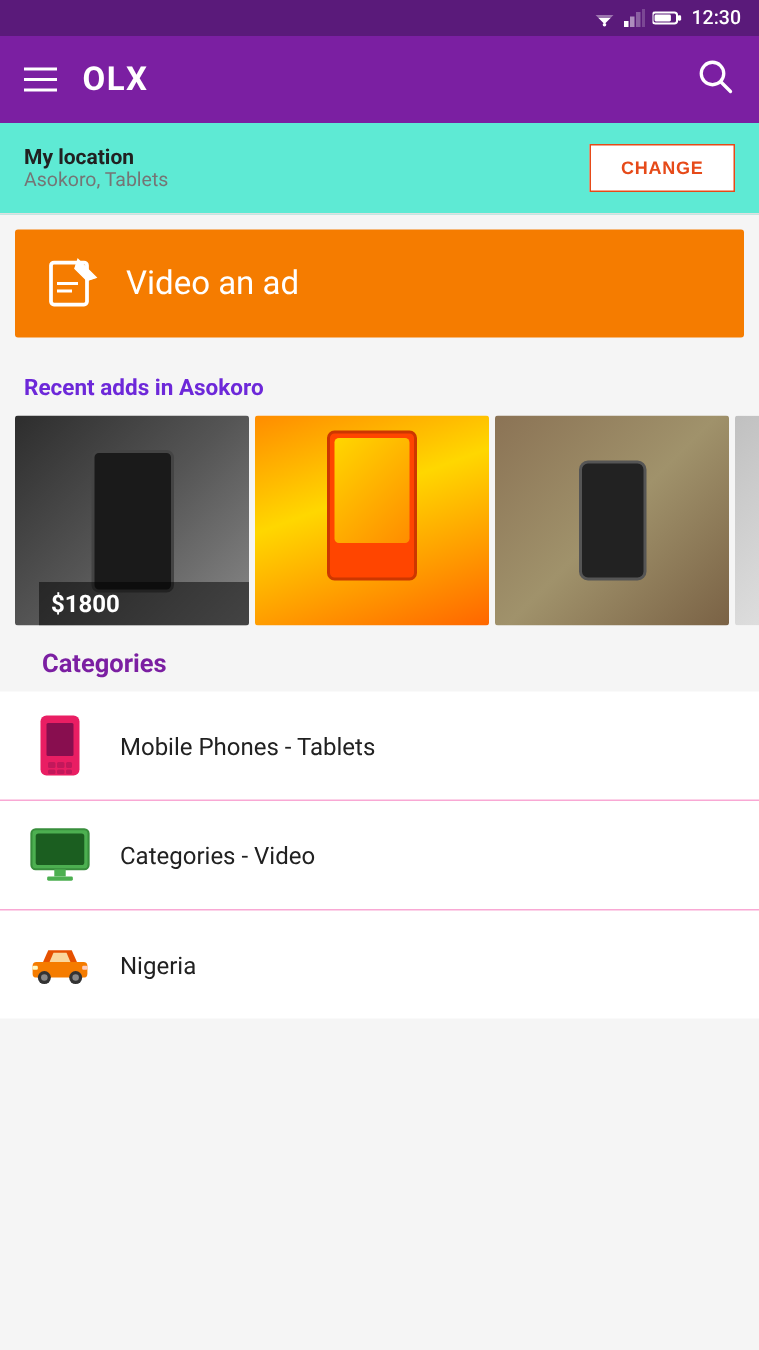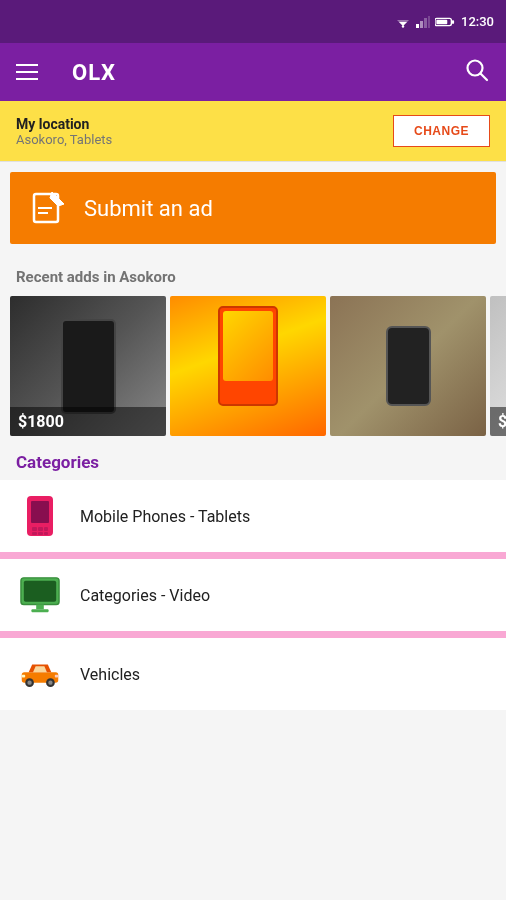--- a/index.html
+++ b/index.html
@@ -7,21 +7,21 @@
       width: 506px;
       min-height: 900px;
       font-family: 'Roboto', Arial, sans-serif;
       background: #f5f5f5;
       overflow-x: hidden;
     }
 
     
     .status-bar {
       background: #5a1a7a;
-      height: 43px;
+      height: 24px;
       display: flex;
       align-items: center;
       justify-content: flex-end;
       padding: 0 12px;
       gap: 6px;
     }
     .status-bar .time {
       color: white;
       font-size: 13px;
       font-weight: 500;
@@ -37,21 +37,21 @@
       background: #7b1fa2;
       height: 58px;
       display: flex;
       align-items: center;
       padding: 0 16px;
       justify-content: space-between;
     }
     .header-left {
       display: flex;
       align-items: center;
-      gap: 34px;
+      gap: 17px;
     }
     .hamburger-icon {
       display: flex;
       flex-direction: column;
       gap: 5px;
       cursor: pointer;
     }
     .hamburger-icon span {
       display: block;
       width: 22px;
@@ -63,21 +63,21 @@
       font-size: 22px;
       font-weight: bold;
       letter-spacing: 1px;
     }
     .search-icon-btn {
       cursor: pointer;
     }
 
     
     .location-bar {
-      background: #fde047;
+      background: #5eead4;
       padding: 14px 16px;
       display: flex;
       align-items: center;
       justify-content: space-between;
       border-bottom: 1px solid #e0e0e0;
     }
     .location-text .my-location-label {
       font-size: 14px;
       font-weight: bold;
       color: #212121;
@@ -116,21 +116,21 @@
       color: white;
       font-size: 22px;
       font-weight: 400;
     }
 
     
     .section-title {
       padding: 14px 16px 10px;
       font-size: 15px;
       font-weight: bold;
-      color: #737373;
+      color: #6d28d9;
     }
 
     
     .products-row {
       display: flex;
       overflow-x: hidden;
       padding: 0 10px;
       gap: 4px;
     }
     .product-card {
@@ -138,21 +138,21 @@
       width: 156px;
       height: 140px;
       flex-shrink: 0;
       border-radius: 2px;
       overflow: hidden;
       cursor: pointer;
     }
     .product-price {
       position: absolute;
       bottom: 0;
-      left: 0;
+      left: 16px;
       right: 0;
       background: rgba(0,0,0,0.5);
       color: white;
       font-size: 16px;
       font-weight: bold;
       padding: 5px 8px;
     }
     
     .product-img-1 {
       background: linear-gradient(135deg, #2d2d2d 0%, #555 50%, #888 100%);
@@ -187,33 +187,33 @@
     .old-phone-shape {
       width: 45px;
       height: 80px;
       background: #222;
       border-radius: 6px;
       border: 2px solid #555;
     }
 
     
     .categories-title {
-      padding: 16px 16px 8px;
+      padding: 16px 28px 8px;
       font-size: 17px;
       font-weight: bold;
       color: #7b1fa2;
     }
     .categories-list {
       background: white;
     }
     .category-item {
       display: flex;
       align-items: center;
       padding: 16px 20px;
-      border-bottom: 7px solid #f9a8d4;
+      border-bottom: 1px solid #f9a8d4;
       cursor: pointer;
       gap: 20px;
     }
     .category-icon {
       width: 40px;
       height: 40px;
       display: flex;
       align-items: center;
       justify-content: center;
       flex-shrink: 0;
@@ -280,21 +280,21 @@
 </div>
 
 <div class="submit-ad-banner">
   <svg class="submit-ad-icon" viewBox="0 0 36 36" fill="none">
     <rect x="4" y="4" width="24" height="28" rx="2" stroke="white" stroke-width="2.5" fill="none"></rect>
     <path d="M22 2 L34 14 L28 16 L20 8 Z" fill="white" stroke="white" stroke-width="1"></path>
     <path d="M20 8 L22 2 M28 16 L34 14" stroke="white" stroke-width="0.5"></path>
     <line x1="8" y1="18" x2="22" y2="18" stroke="white" stroke-width="2"></line>
     <line x1="8" y1="23" x2="18" y2="23" stroke="white" stroke-width="2"></line>
   </svg>
-  <span class="submit-ad-text">Submit an ad</span>
+  <span class="submit-ad-text">Video an ad</span>
 </div>
 
 <div>
   <div class="section-title">Recent adds in Asokoro</div>
   <div class="products-row">
 
     <div class="product-card">
       <div class="product-img-1" style="position:relative;">
         <div class="phone-shape"></div>
       </div>
@@ -373,17 +373,17 @@
           <circle cx="11" cy="26" r="5" fill="#333"></circle>
           <circle cx="11" cy="26" r="2.5" fill="#888"></circle>
           <circle cx="35" cy="26" r="5" fill="#333"></circle>
           <circle cx="35" cy="26" r="2.5" fill="#888"></circle>
 
           <rect x="2" y="17" width="4" height="3" rx="1" fill="#fff9c4"></rect>
 
           <rect x="40" y="17" width="4" height="3" rx="1" fill="#ffccbc"></rect>
         </svg>
       </div>
-      <span class="category-label">Vehicles</span>
+      <span class="category-label">Nigeria</span>
     </div>
 
   </div>
 </div>
 
 </body></html>

